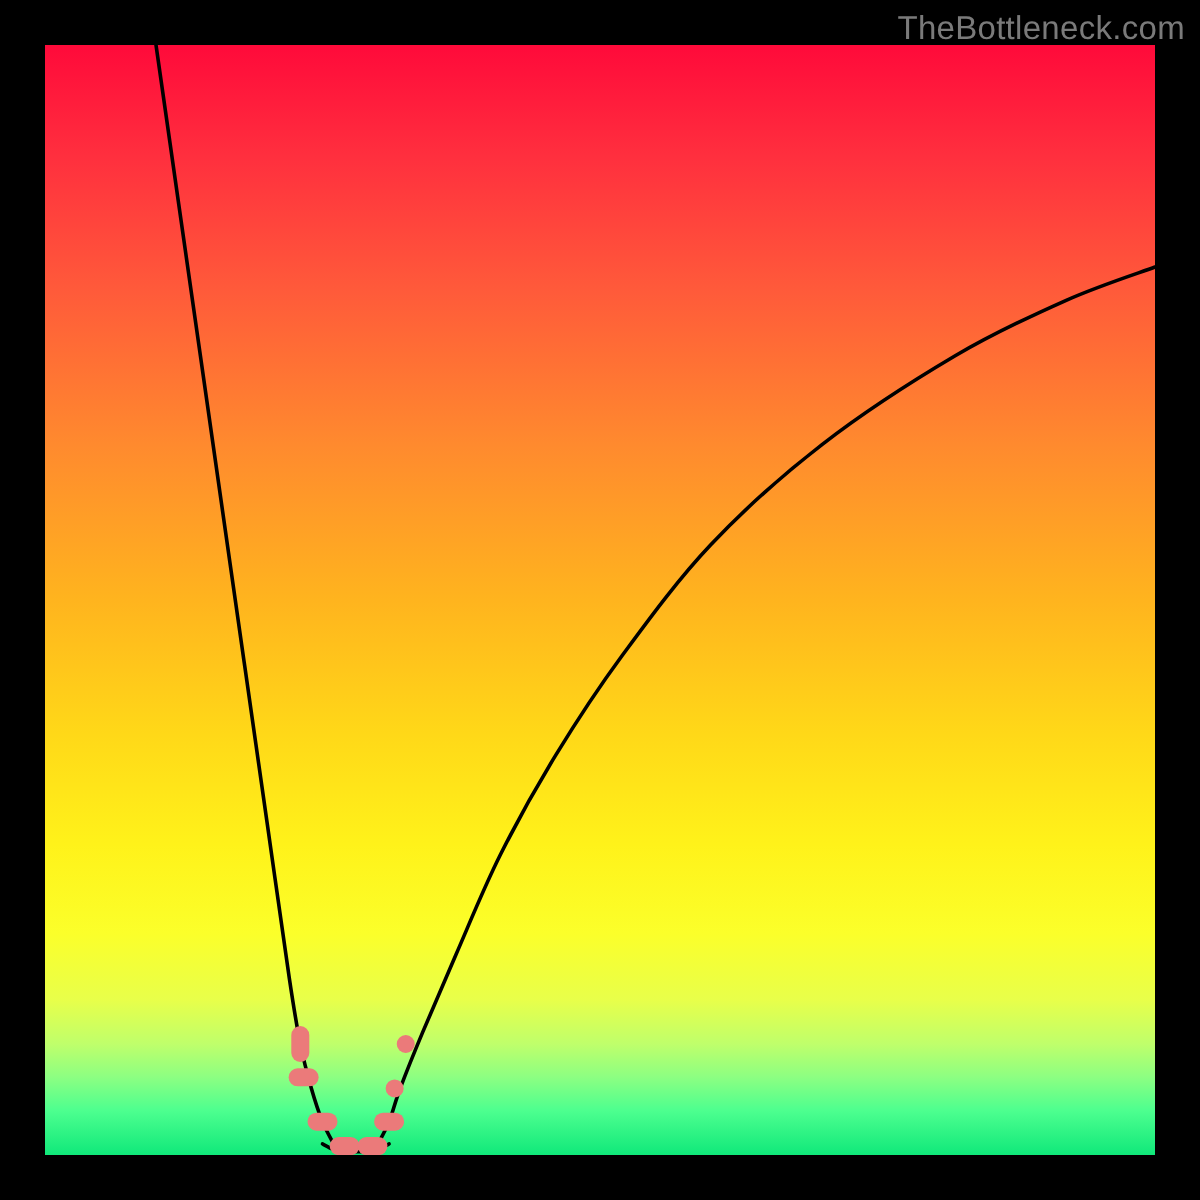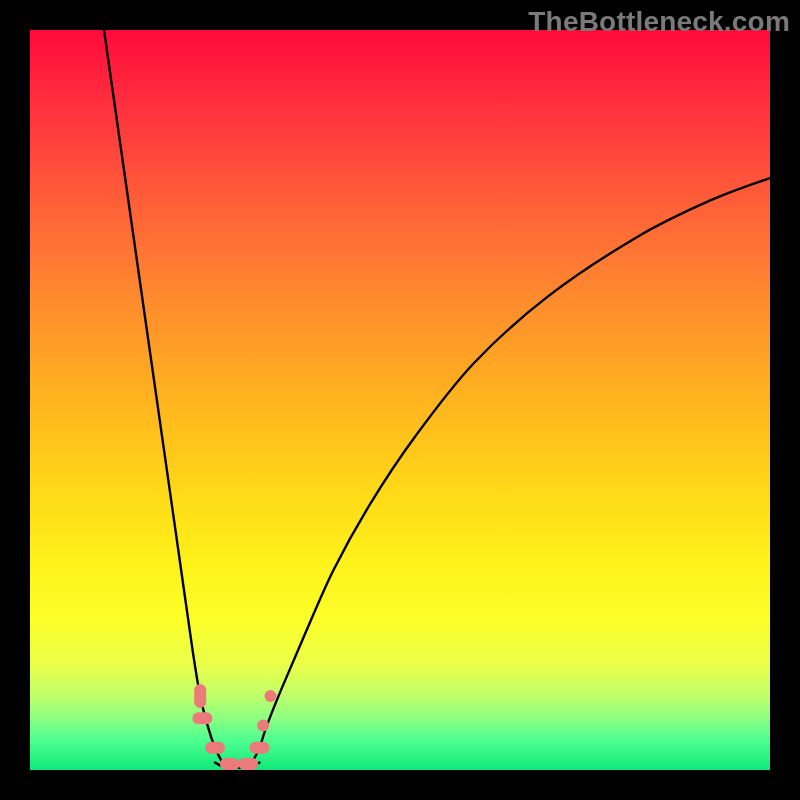--- a/index.html
+++ b/index.html
@@ -43,22 +43,22 @@
     left: 0;
     top: 0;
     width: 740px;
     height: 740px;
   }
   .watermark {
     position: absolute;
     top: 6px;
     right: 10px;
     color: #7a7a7a;
-    font-size: 28px;
-    font-weight: 700;
+    font-size: 22px;
+    font-weight: 400;
     letter-spacing: 0.2px;
     user-select: none;
   }
 </style>
 </head>
 <body>
 
 <div class="stage">
 
   <div class="plot-area">

